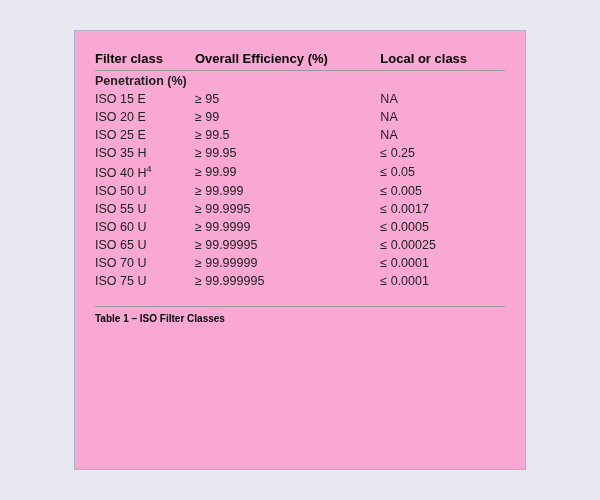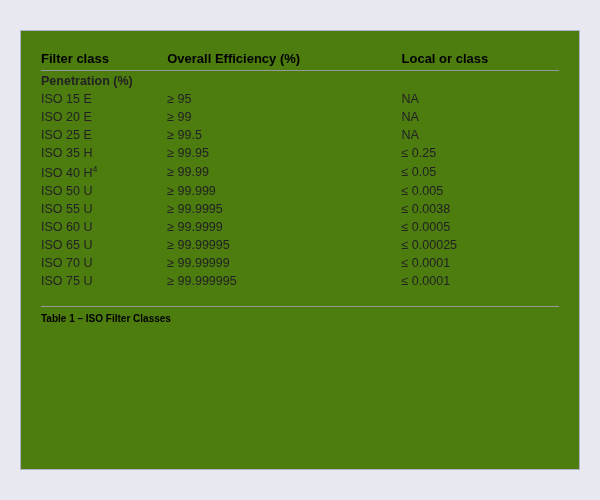--- a/index.html
+++ b/index.html
@@ -9,24 +9,24 @@
       height: 500px;
       background: #e8e8f0;
       display: flex;
       align-items: center;
       justify-content: center;
       font-family: Arial, sans-serif;
       font-size: 13px;
     }
 
     .table-container {
-      background: #4d7c0f;
+      background: #f9a8d4;
       border: 1px solid #b0b0c8;
       padding: 16px 20px 18px 20px;
-      width: 560px;
+      width: 452px;
       min-height: 440px;
     }
 
     table {
       width: 100%;
       border-collapse: collapse;
     }
 
     thead tr th {
       font-weight: bold;
@@ -115,21 +115,21 @@
           <td>≤ 0.05</td>
         </tr>
         <tr>
           <td>ISO 50 U</td>
           <td>≥ 99.999</td>
           <td>≤ 0.005</td>
         </tr>
         <tr>
           <td>ISO 55 U</td>
           <td>≥ 99.9995</td>
-          <td>≤ 0.0038</td>
+          <td>≤ 0.0017</td>
         </tr>
         <tr>
           <td>ISO 60 U</td>
           <td>≥ 99.9999</td>
           <td>≤ 0.0005</td>
         </tr>
         <tr>
           <td>ISO 65 U</td>
           <td>≥ 99.99995</td>
           <td>≤ 0.00025</td>

